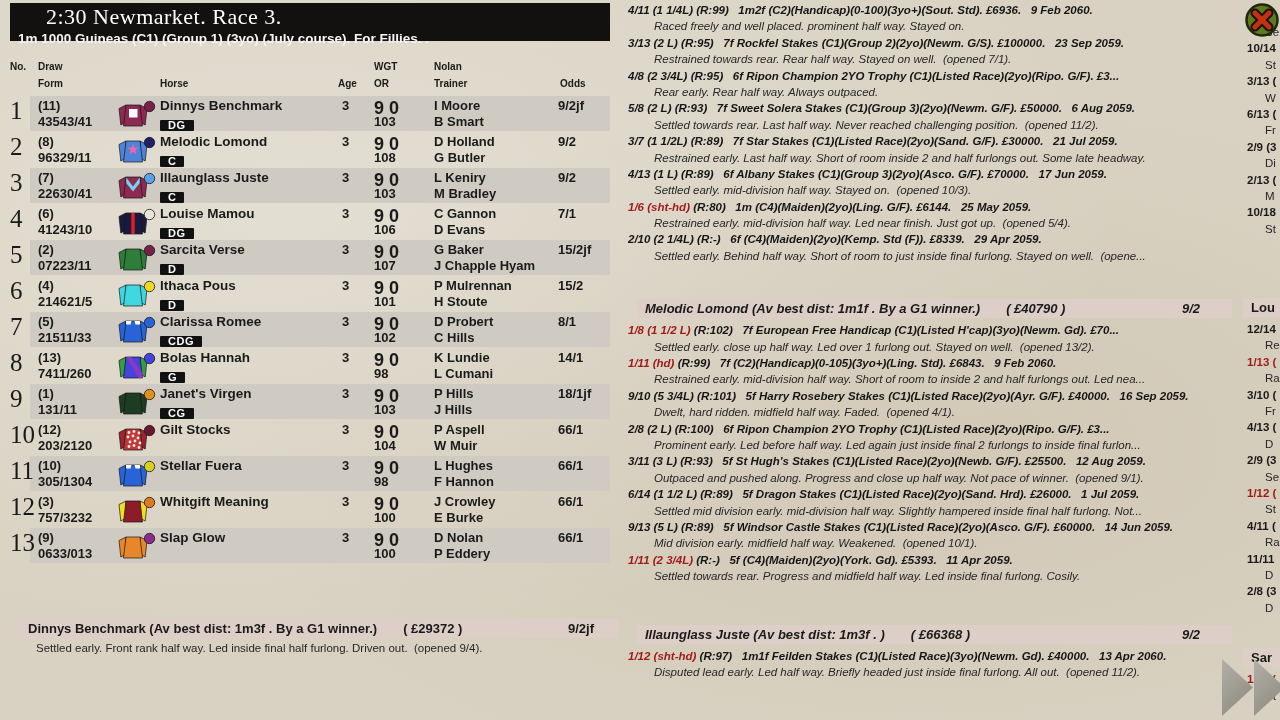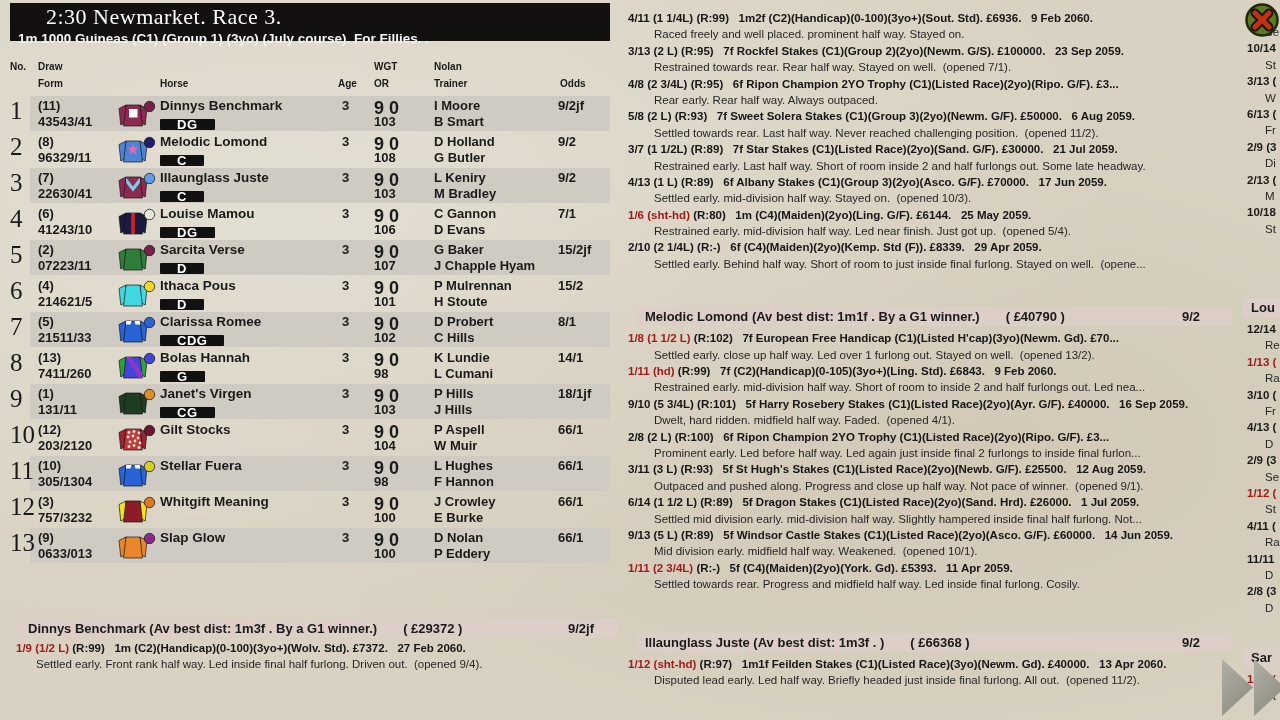--- a/index.html
+++ b/index.html
@@ -21,40 +21,40 @@
   #rows{position:absolute;left:0;top:96px;width:620px;}
   .row{position:relative;height:36px;}
   .row-bg{position:absolute;left:30px;right:10px;top:0;bottom:1px;background:#cfcbc2;}
   .cell{position:absolute;white-space:pre;}
   .c-no{left:10px;top:1px;font-family:"Liberation Serif",serif;font-size:25px;}
   .c-draw{left:38px;top:2px;font-weight:bold;font-size:13px;}
   .c-form{left:38px;top:18px;font-weight:bold;font-size:13px;}
   .c-silk{left:114px;top:2px;}
   .c-horse{left:160px;top:2px;font-weight:bold;font-size:13.5px;}
   .c-badge{left:160px;top:19px;}
-  .badge{display:inline-block;background:#111;color:#fff;font-size:13px;font-weight:bold;
-         padding:0 17px;line-height:11px;letter-spacing:0.5px;border-radius:1px;}
+  .badge{display:inline-block;background:#111;color:#fff;font-size:11px;font-weight:bold;
+         padding:0 8px;line-height:11px;letter-spacing:0.5px;border-radius:1px;}
   .c-age{left:342px;top:2px;font-weight:bold;font-size:13px;}
   .c-wgt{left:374px;top:2px;font-weight:bold;font-size:18px;}
   .c-or{left:374px;top:18px;font-weight:bold;font-size:13px;}
   .c-jockey{left:434px;top:2px;font-weight:bold;font-size:13px;}
   .c-trainer{left:434px;top:18px;font-weight:bold;font-size:13px;}
   .c-odds{left:558px;top:2px;font-weight:bold;font-size:13px;}
   
   .race-line{height:16.4px;line-height:16.5px;font-size:11.5px;font-weight:bold;white-space:pre;color:#161616;}
   .comment-line{height:16.4px;line-height:16.5px;font-size:11.5px;font-weight:normal;
                 white-space:pre;padding-left:26px;color:#262626;}
   .red{color:#9e1a1a;}
   .sec-header{height:19px;background:#ddcfc7;display:flex;align-items:center;
               font-weight:bold;font-size:13px;white-space:pre;}
   .sec-money{margin-left:26px;}
   .sec-odds{margin-left:auto;padding-right:32px;}
   
   #mid-col{position:absolute;left:628px;top:0;width:652px;height:720px;overflow:hidden;}
-  #mid-inner{padding-top:10px;}
+  #mid-inner{padding-top:2px;font-style:italic;}
   #mid-col .sec-header{width:595px;margin-left:9px;padding-left:8px;box-sizing:border-box;}
   .gap-melodic{margin-top:35px;}
   .gap-illaun{margin-top:40px;}
   .after-header{margin-top:4px;}
   
   #left-panel{position:absolute;left:16px;top:619px;width:602px;}
   #left-panel .sec-header{padding-left:12px;box-sizing:border-box;}
   #left-panel .sec-odds{padding-right:24px;}
   #left-panel .entries{margin-top:2px;}
   #left-panel .comment-line{padding-left:20px;}
@@ -376,21 +376,20 @@
     </div>
   </div>
 
 <div id="left-panel">
   <div class="sec-header">
     <span>Dinnys Benchmark (Av best dist: 1m3f . By a G1 winner.)</span>
     <span class="sec-money">( £29372 )</span>
     <span class="sec-odds">9/2jf</span>
   </div>
   <div class="entries">
-      <div class="race-line"><span class="red">1/9 (1/2 L) </span><span>(R:99)   1m (C2)(Handicap)(0-100)(3yo+)(Wolv. Std). £7372.   27 Feb 2060.</span></div>
       <div class="comment-line">Settled early. Front rank half way. Led inside final half furlong. Driven out.  (opened 9/4).</div>
     </div>
 </div>
 
 <div id="mid-col">
   <div id="mid-inner">
       <div class="race-line"><span>4/11 (1 1/4L) </span><span>(R:99)   1m2f (C2)(Handicap)(0-100)(3yo+)(Sout. Std). £6936.   9 Feb 2060.</span></div>
       <div class="comment-line">Raced freely and well placed. prominent half way. Stayed on.</div>
       <div class="race-line"><span>3/13 (2 L) </span><span>(R:95)   7f Rockfel Stakes (C1)(Group 2)(2yo)(Newm. G/S). £100000.   23 Sep 2059.</span></div>
       <div class="comment-line">Restrained towards rear. Rear half way. Stayed on well.  (opened 7/1).</div>

